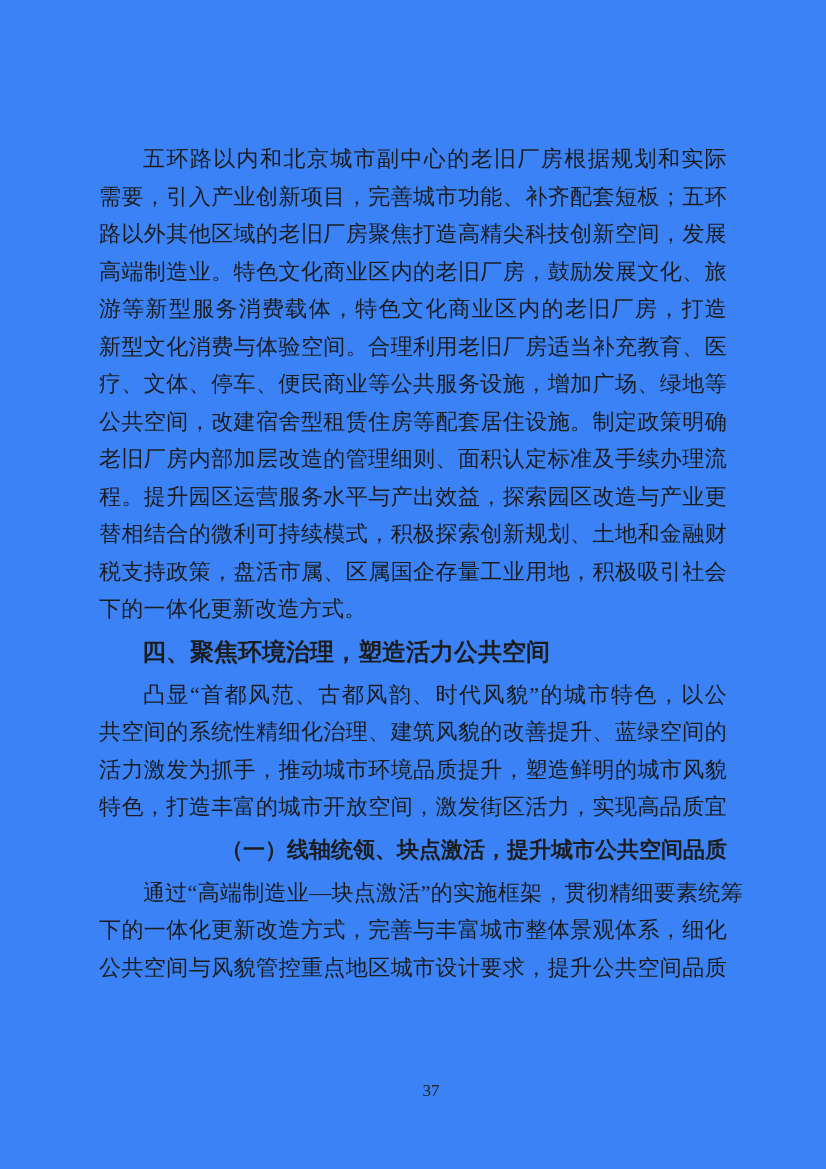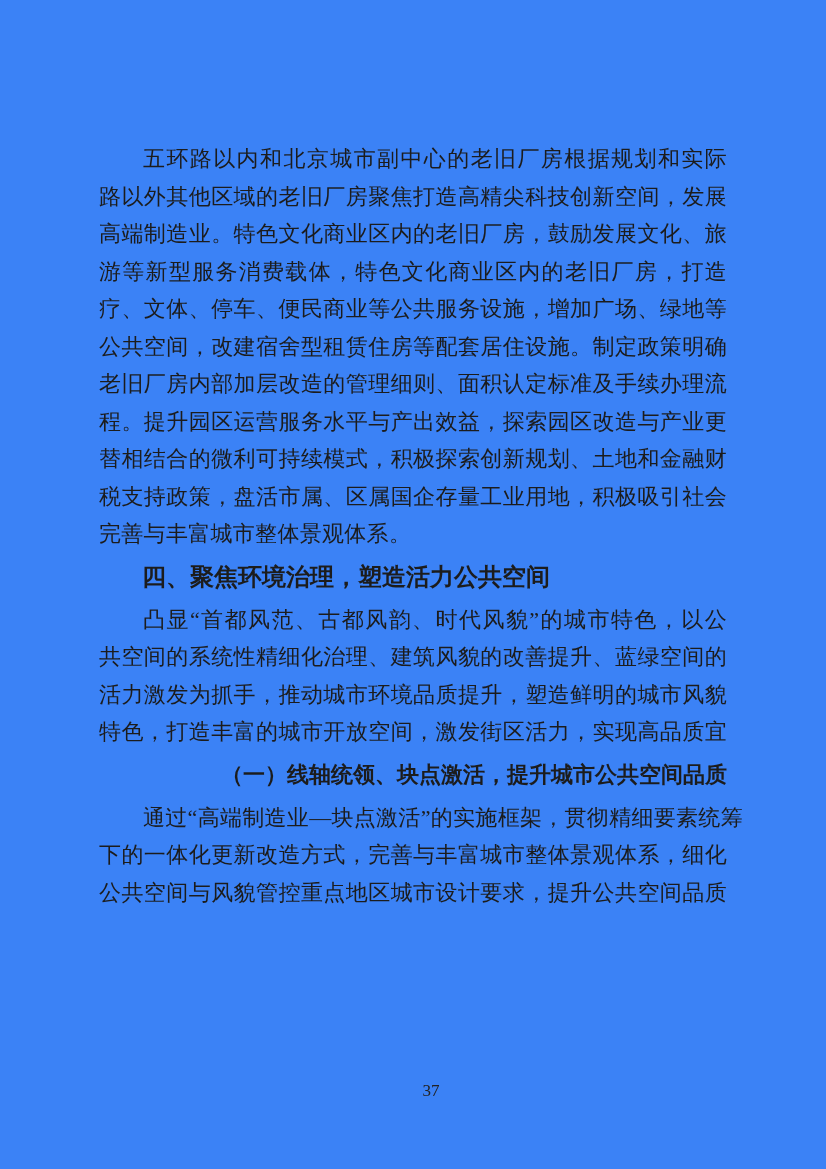--- a/index.html
+++ b/index.html
@@ -71,30 +71,32 @@
   }
 </style>
 </head>
 <body>
 
 <div class="page">
   <div class="content">
 
     <div class="para">
         <div class="line">五环路以内和北京城市副中心的老旧厂房根据规划和实际</div>
+        <div class="line">需要，引入产业创新项目，完善城市功能、补齐配套短板；五环</div>
         <div class="line">路以外其他区域的老旧厂房聚焦打造高精尖科技创新空间，发展</div>
         <div class="line">高端制造业。特色文化商业区内的老旧厂房，鼓励发展文化、旅</div>
         <div class="line">游等新型服务消费载体，特色文化商业区内的老旧厂房，打造</div>
+        <div class="line">新型文化消费与体验空间。合理利用老旧厂房适当补充教育、医</div>
         <div class="line">疗、文体、停车、便民商业等公共服务设施，增加广场、绿地等</div>
         <div class="line">公共空间，改建宿舍型租赁住房等配套居住设施。制定政策明确</div>
         <div class="line">老旧厂房内部加层改造的管理细则、面积认定标准及手续办理流</div>
         <div class="line">程。提升园区运营服务水平与产出效益，探索园区改造与产业更</div>
         <div class="line">替相结合的微利可持续模式，积极探索创新规划、土地和金融财</div>
         <div class="line">税支持政策，盘活市属、区属国企存量工业用地，积极吸引社会</div>
-        <div class="line short">完善与丰富城市整体景观体系。</div>
+        <div class="line short">下的一体化更新改造方式。</div>
       </div>
 
     <div class="heading-section">四、聚焦环境治理，塑造活力公共空间</div>
 
     <div class="para">
         <div class="line">凸显“首都风范、古都风韵、时代风貌”的城市特色，以公</div>
         <div class="line">共空间的系统性精细化治理、建筑风貌的改善提升、蓝绿空间的</div>
         <div class="line">活力激发为抓手，推动城市环境品质提升，塑造鲜明的城市风貌</div>
         <div class="line">特色，打造丰富的城市开放空间，激发街区活力，实现高品质宜</div>
       </div>

